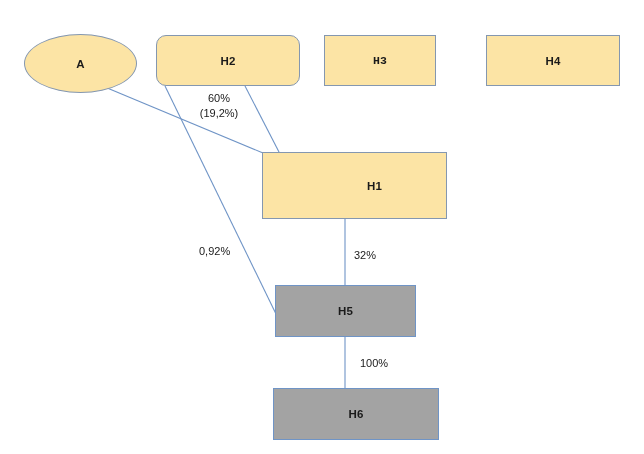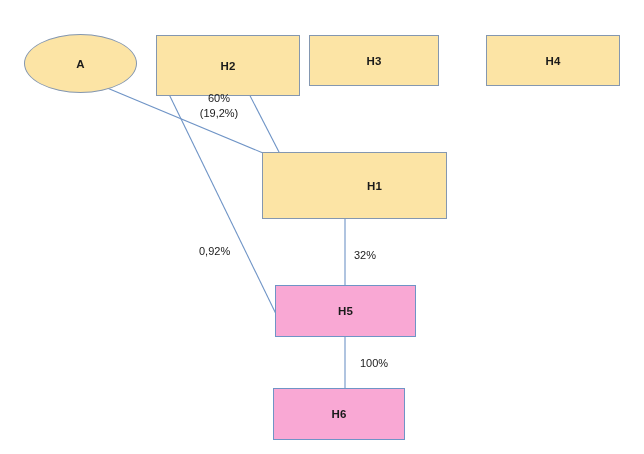--- a/index.html
+++ b/index.html
@@ -37,21 +37,21 @@
     z-index: 2;
   }
   .node-rect {
     border: 1.2px solid #7a98c4;
   }
   .node-yellow {
     background: #fce4a5;
     border-color: #8497b0;
   }
   .node-blue {
-    background: #f9a8d4;
+    background: #a3a3a3;
     border-color: #6f94c6;
   }
   .node-ellipse {
     background: #fce4a5;
     border: 1.2px solid #8497b0;
     border-radius: 50%;
   }
   .edge-label {
     position: absolute;
     font-size: 11px;
@@ -74,41 +74,41 @@
     <line stroke="#6f94c6" stroke-width="1.1" x1="245" y1="86" x2="279" y2="152"></line>
     <line stroke="#6f94c6" stroke-width="1.1" x1="165" y1="86" x2="276" y2="314"></line>
     <line stroke="#6f94c6" stroke-width="1.1" x1="345" y1="219" x2="345" y2="285"></line>
     <line stroke="#6f94c6" stroke-width="1.1" x1="345" y1="337" x2="345" y2="388"></line>
   </svg>
 
   <div class="node node-ellipse" style="left:24px; top:34px; width:113px; height:59px;">
     <span>A</span>
   </div>
 
-  <div class="node node-rect node-yellow" style="left:156px; top:35px; width:144px; height:61px;">
+  <div class="node node-rect node-yellow" style="left:156px; top:35px; width:144px; height:51px;border-radius:10px;">
     <span>H2</span>
   </div>
 
-  <div class="node node-rect node-yellow" style="left:309px; top:35px; width:130px; height:51px;">
+  <div class="node node-rect node-yellow" style="left:324px; top:35px; width:112px; height:51px;font-family:Liberation Mono, monospace;">
     <span>H3</span>
   </div>
 
   <div class="node node-rect node-yellow" style="left:486px; top:35px; width:134px; height:51px;text-align:right;">
     <span>H4</span>
   </div>
 
   <div class="node node-rect node-yellow" style="left:262px; top:152px; width:185px; height:67px;padding-left:40px;">
     <span>H1</span>
   </div>
 
   <div class="node node-rect node-blue" style="left:275px; top:285px; width:141px; height:52px;">
     <span>H5</span>
   </div>
 
-  <div class="node node-rect node-blue" style="left:273px; top:388px; width:132px; height:52px;">
+  <div class="node node-rect node-blue" style="left:273px; top:388px; width:166px; height:52px;">
     <span>H6</span>
   </div>
 
 
   <div class="edge-label center" style="left:194px; top:91px; width:50px;">
     <div>60%</div>
     <div>(19,2%)</div>
   </div>
 
   <div class="edge-label" style="left:199px; top:244px;">

